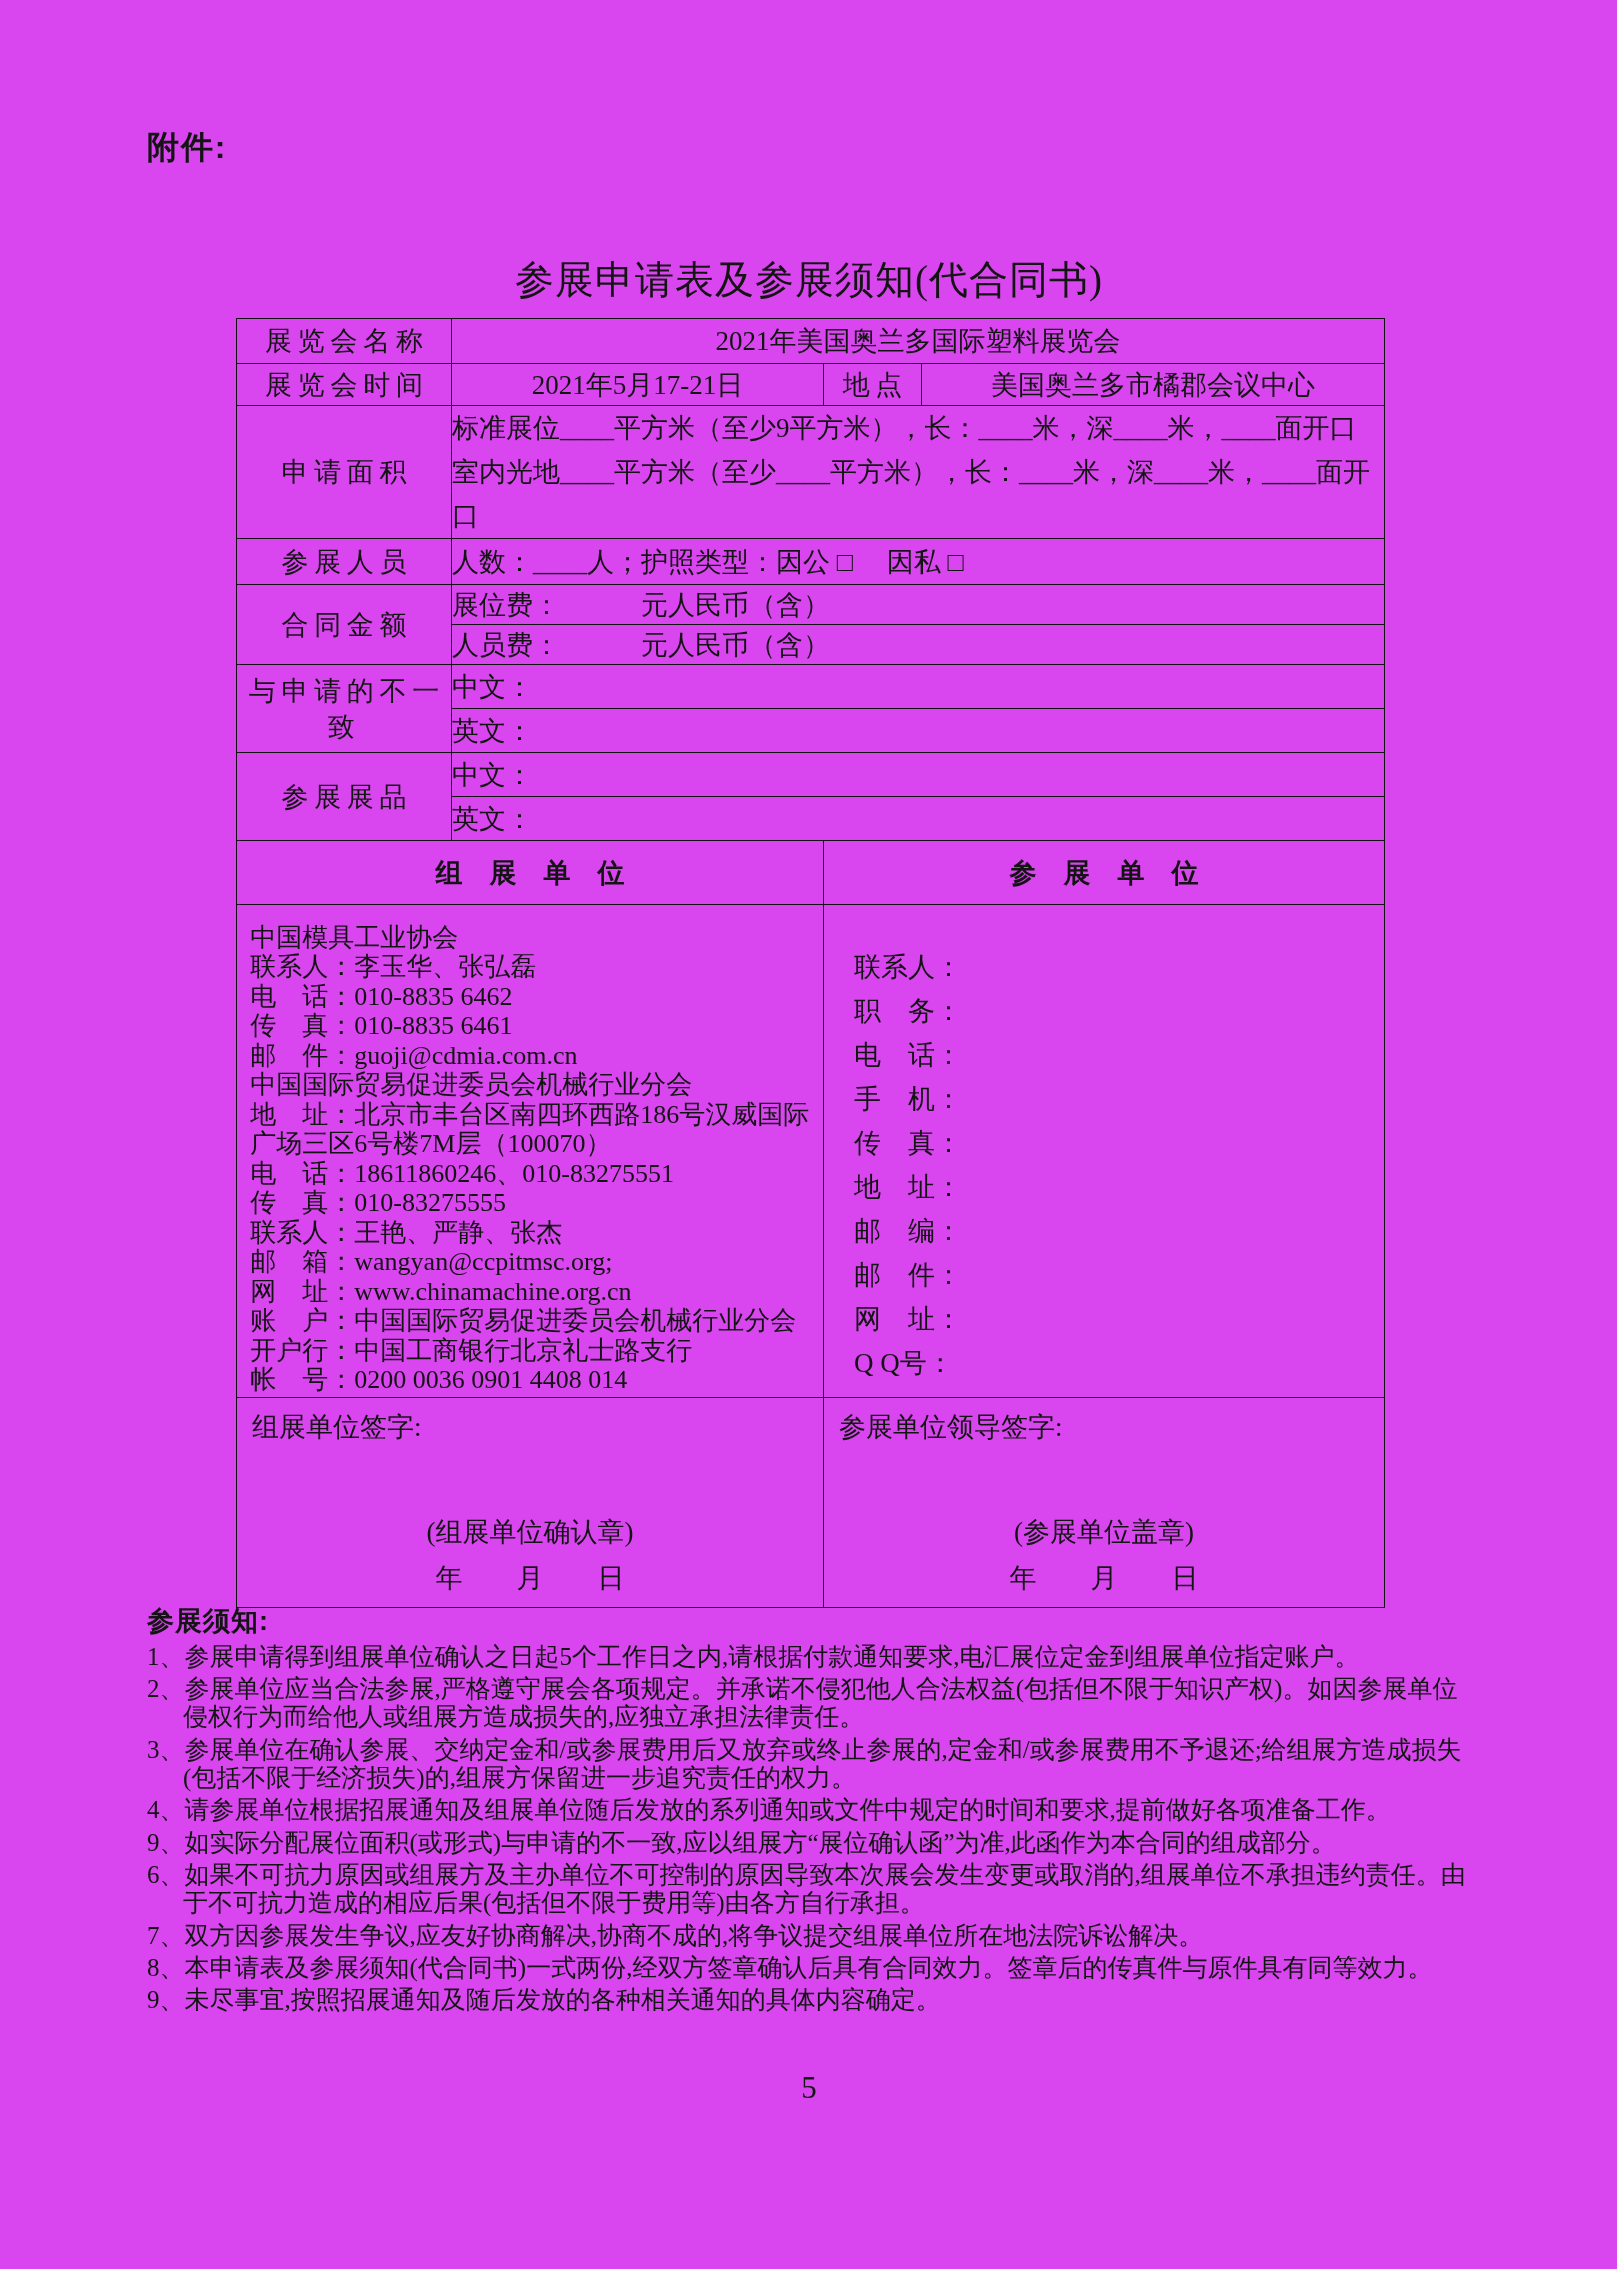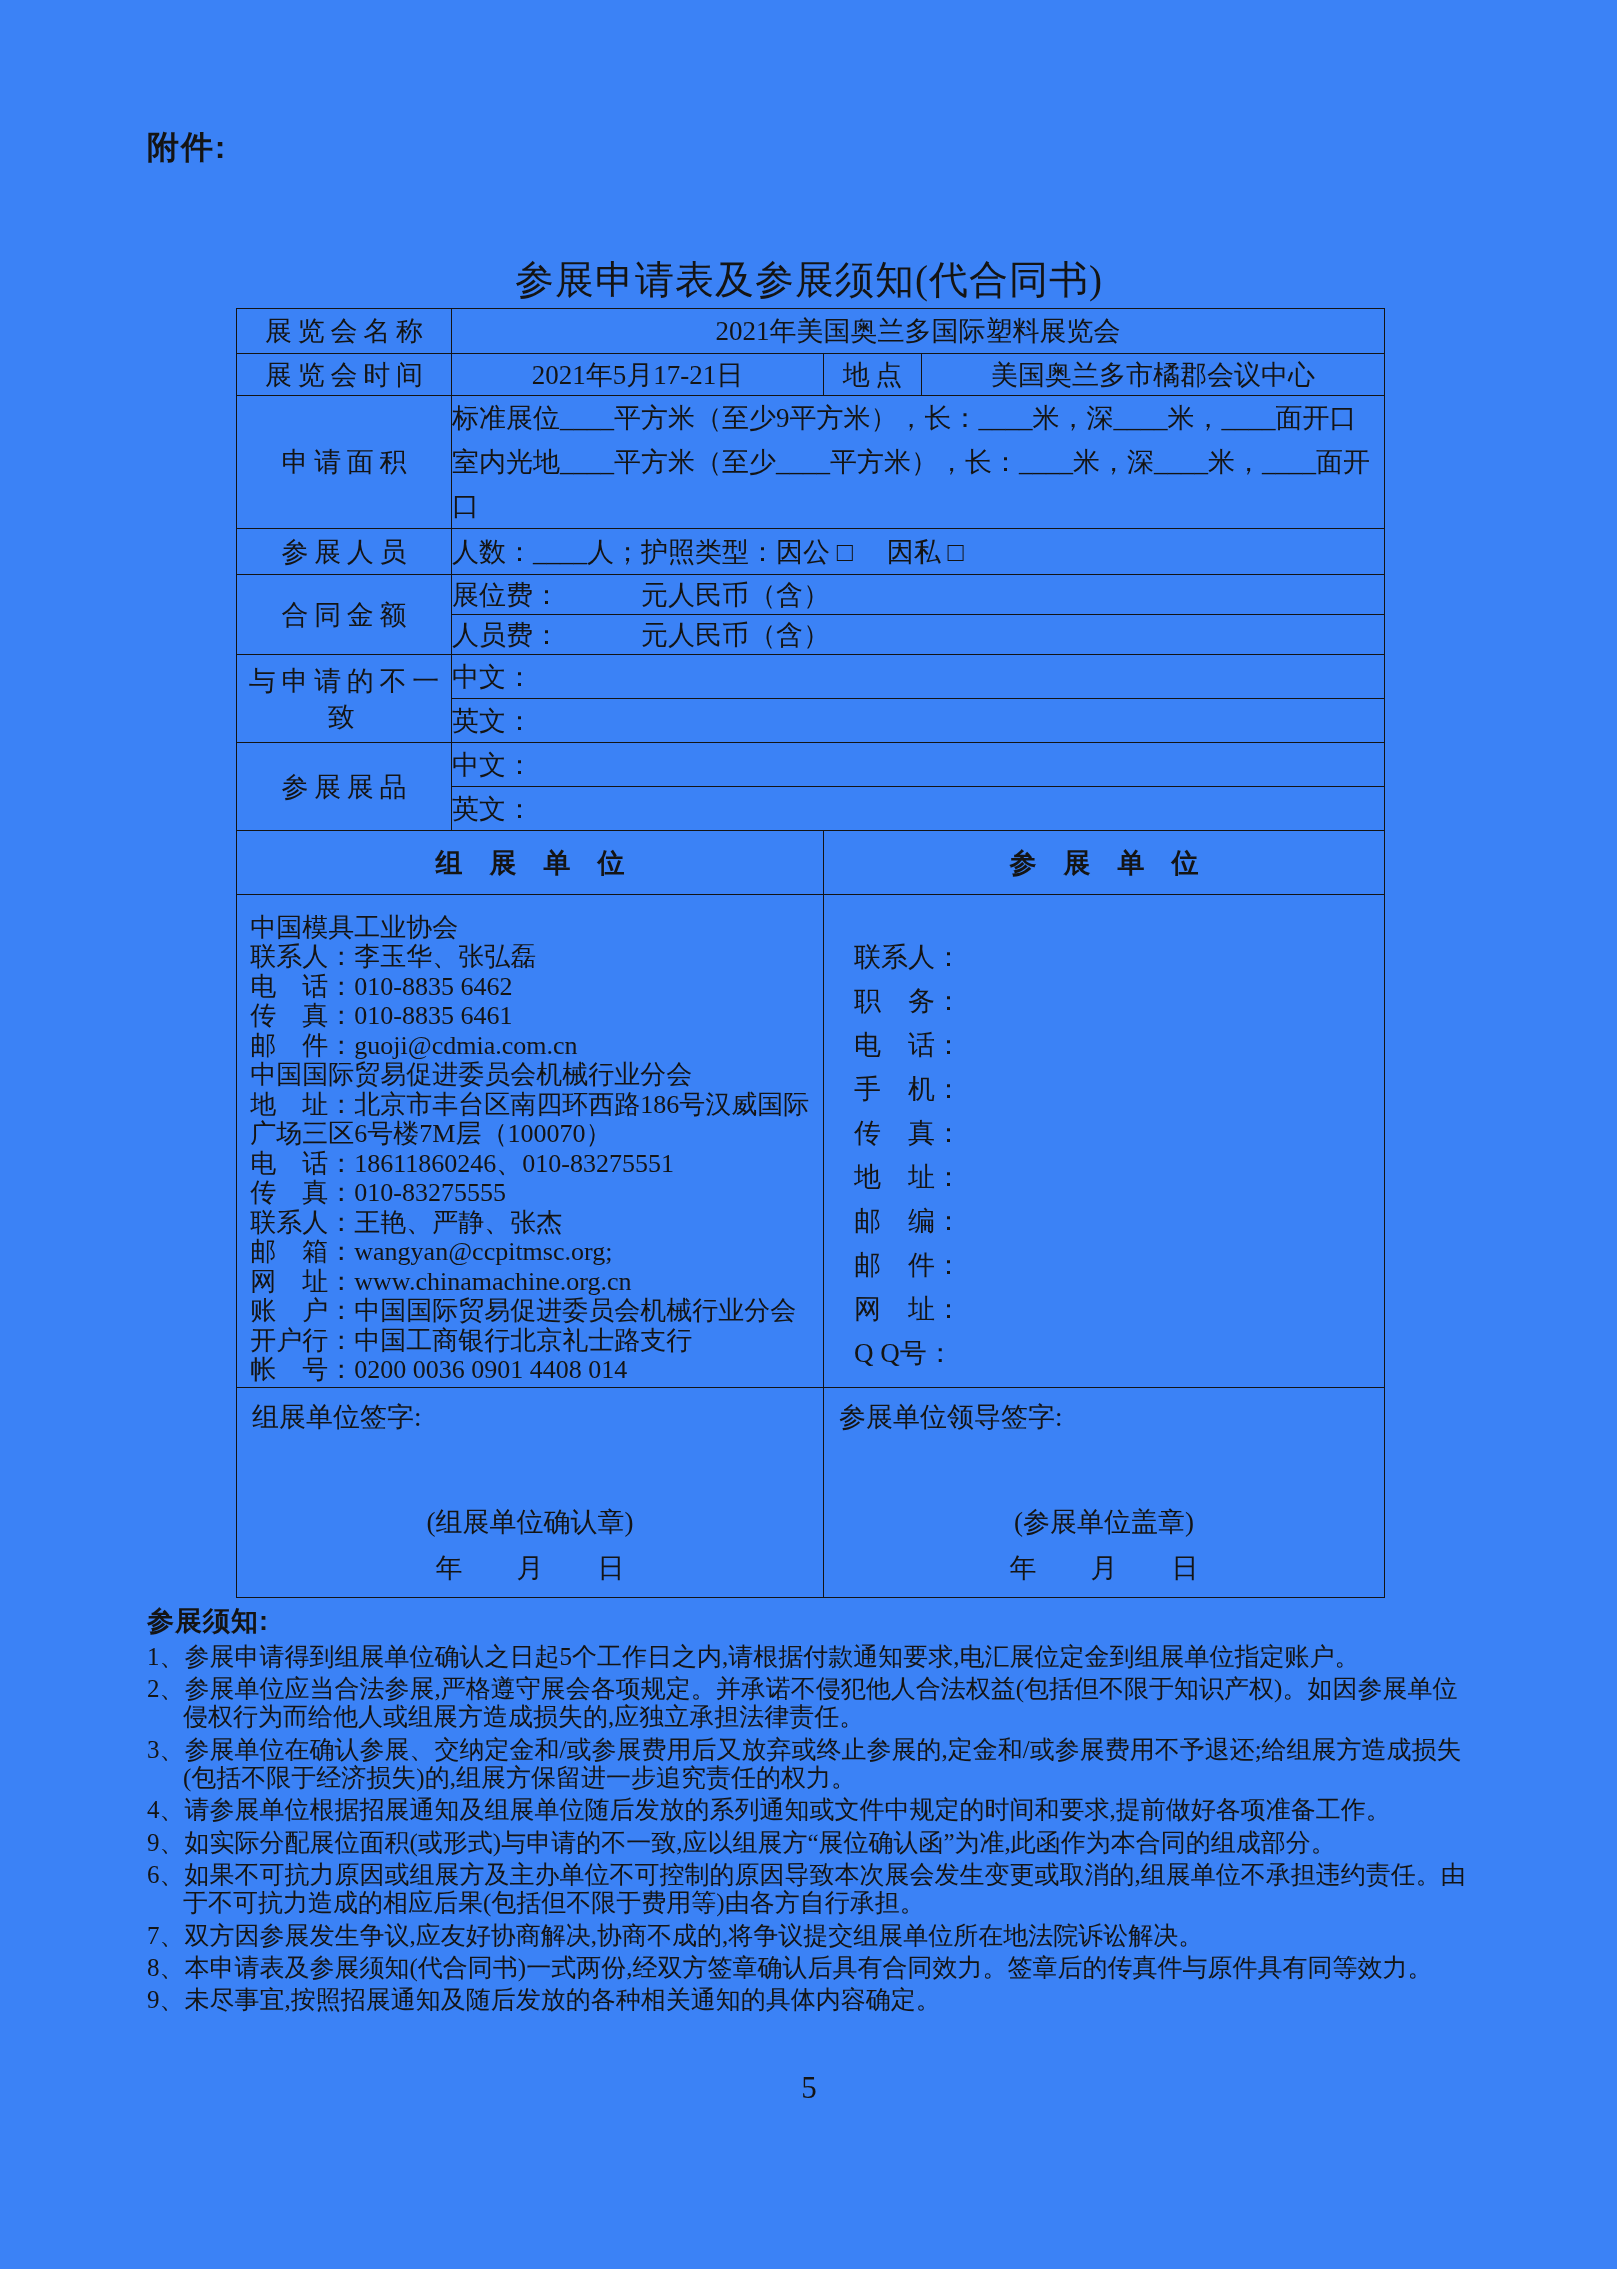--- a/index.html
+++ b/index.html
@@ -1,34 +1,34 @@
 <!DOCTYPE html>
 <html lang="zh" style="font-size:15px"><head>
 <meta charset="utf-8">
 <style>
   html,body{margin:0;padding:0;background:#e8e8e8;}
   .page{
     position:relative;
     width:1618px;height:2269px;
-    background:#3b82f6;
+    background:#d946ef;
     color:#141414;
     font-family:"Liberation Serif","DejaVu Serif",serif;
     overflow:hidden;
   }
   .attachment{
     position:absolute;left:147px;top:126px;
     font-family:"Liberation Sans","DejaVu Sans",sans-serif;
     font-weight:bold;font-size:32px;letter-spacing:1.9px;
   }
   .doc-title{
     position:absolute;left:0;right:0;top:253px;
     text-align:center;font-size:39px;letter-spacing:1px;
   }
   table.form{
-    position:absolute;left:236px;top:308px;
+    position:absolute;left:236px;top:318px;
     width:1148px;border-collapse:collapse;table-layout:fixed;border-radius:10px;
   }
   table.form td{
     border:1.9px solid #141414;
     font-size:27px;
     padding:0;
     vertical-align:middle;
     overflow:hidden;
   }
   .lbl{text-align:center;letter-spacing:5.7px;text-indent:5.7px;}

